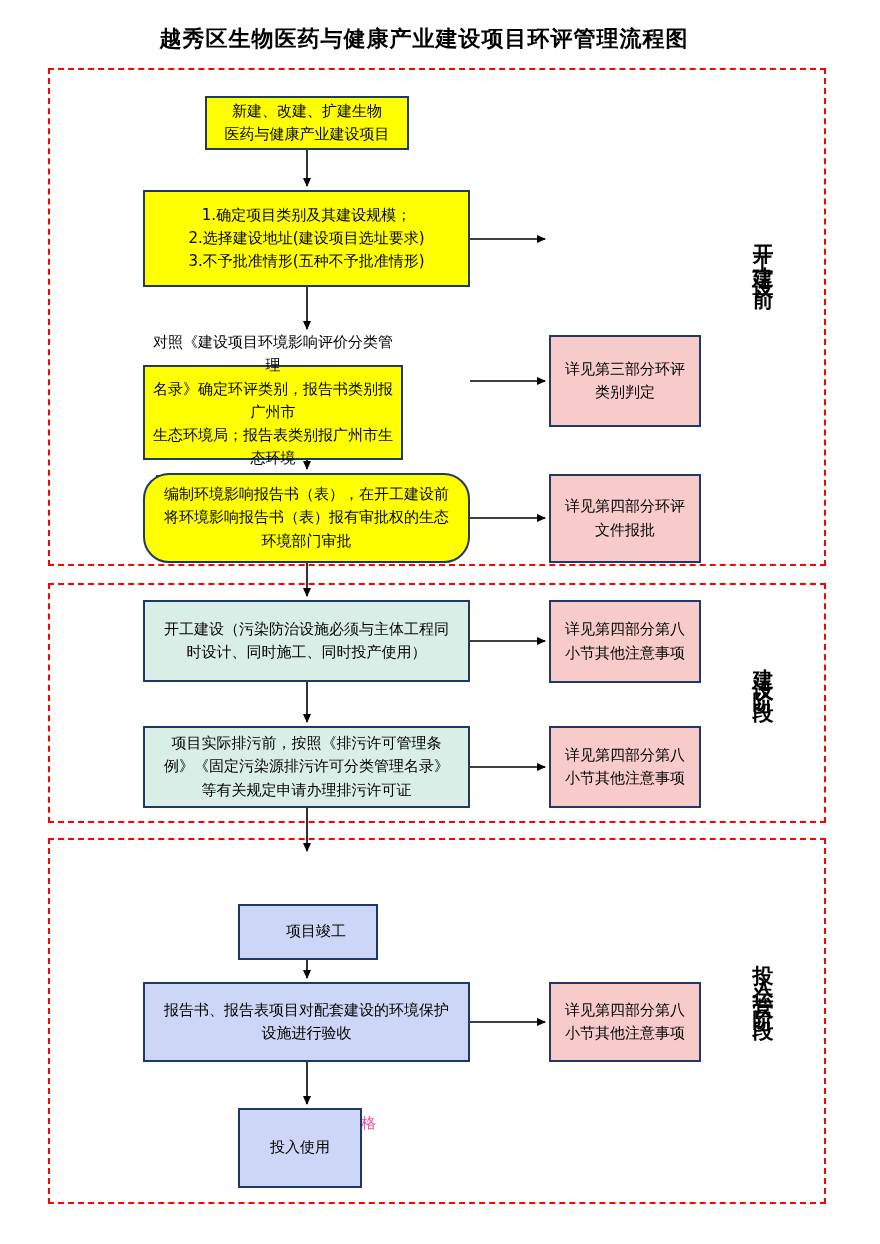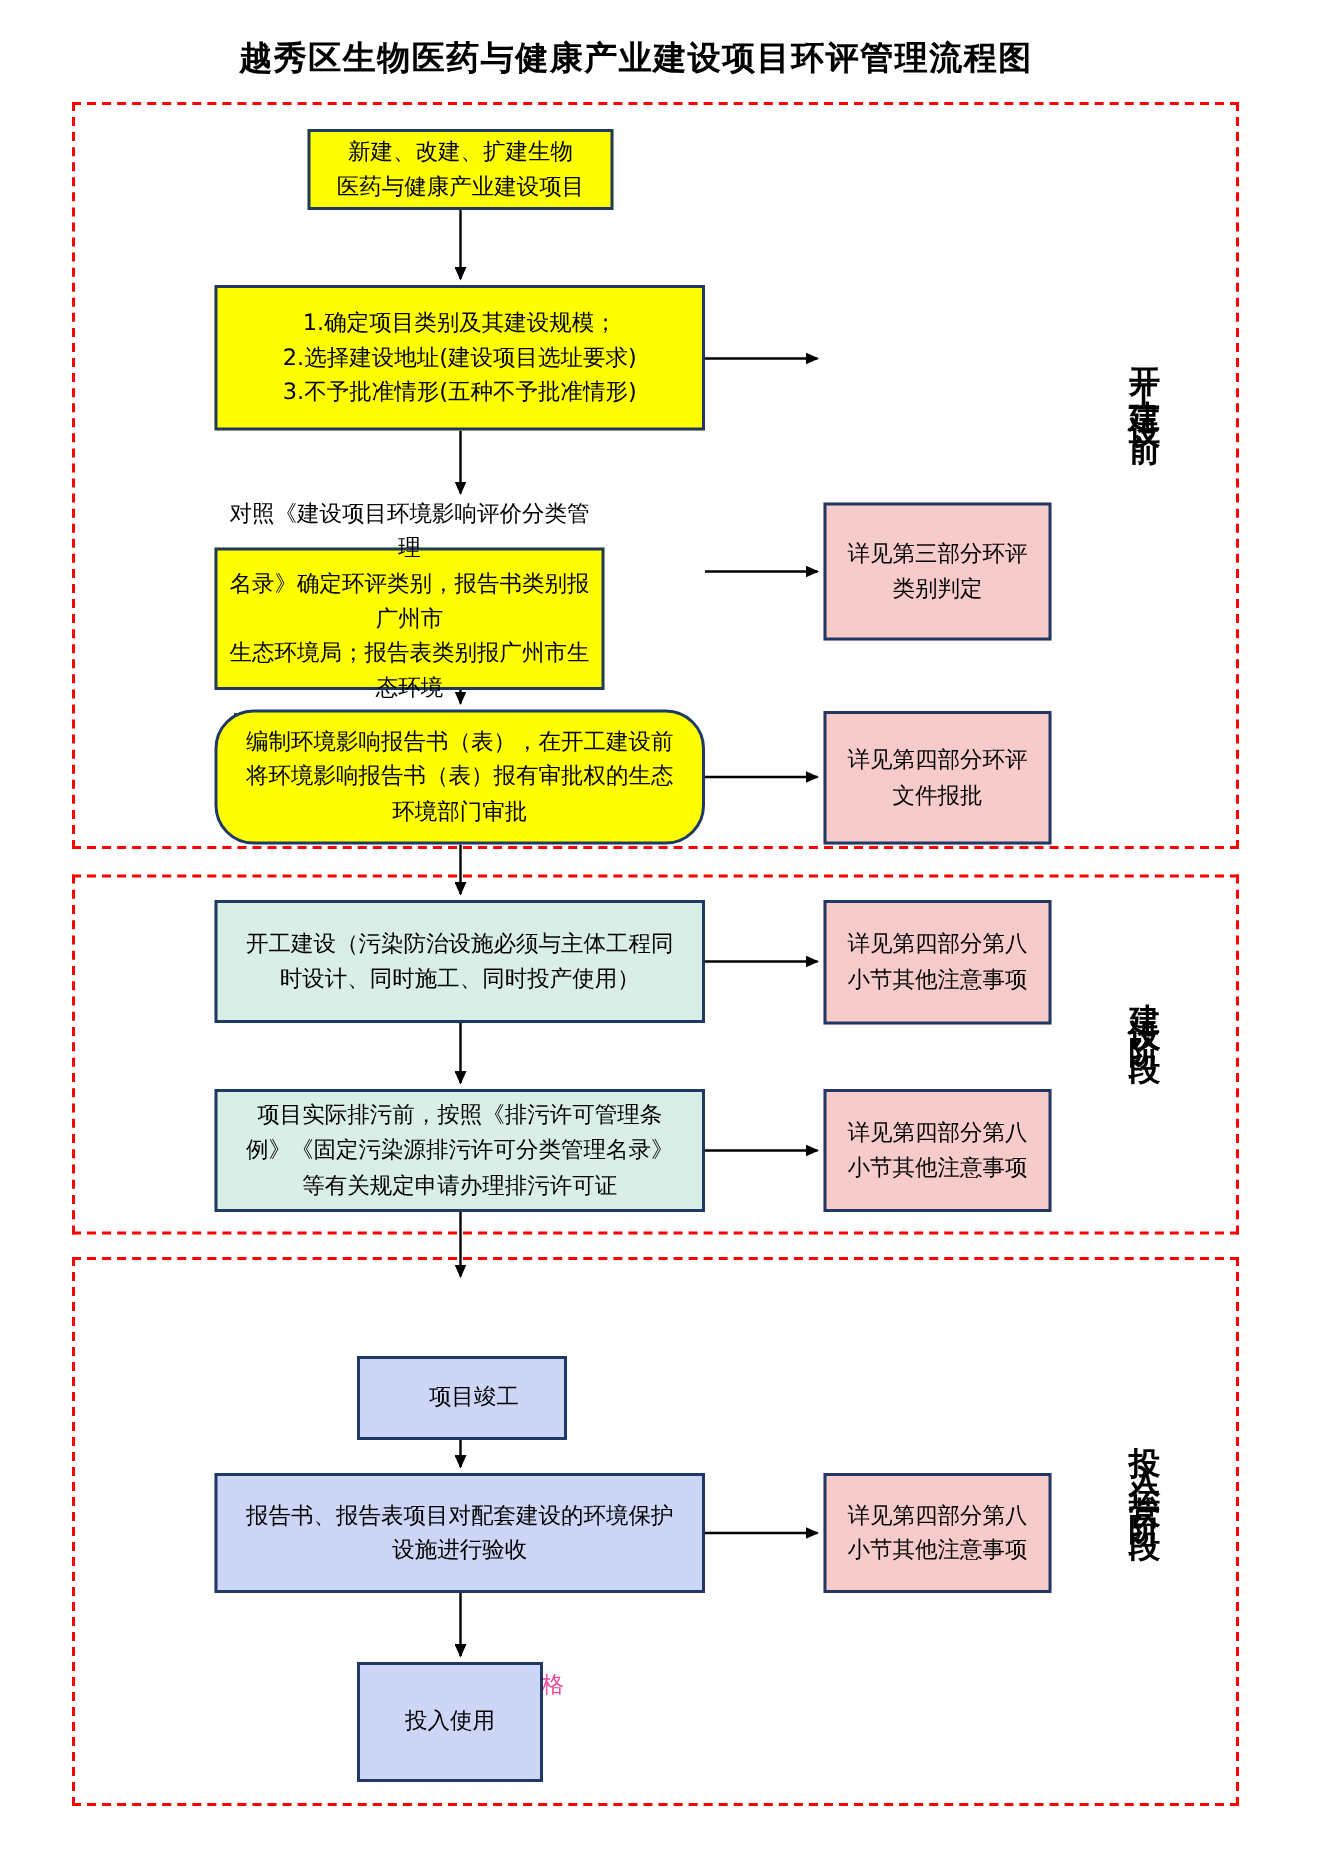--- a/index.html
+++ b/index.html
@@ -59,21 +59,21 @@
     <line class="arrow-line" x1="307" y1="935" x2="307" y2="978" marker-end="url(#ah)"></line>
     <line class="arrow-line" x1="307" y1="1062" x2="307" y2="1104" marker-end="url(#ah)"></line>
     <line class="arrow-line" x1="470" y1="239" x2="545" y2="239" marker-end="url(#ah)"></line>
     <line class="arrow-line" x1="470" y1="381" x2="545" y2="381" marker-end="url(#ah)"></line>
     <line class="arrow-line" x1="470" y1="518" x2="545" y2="518" marker-end="url(#ah)"></line>
     <line class="arrow-line" x1="470" y1="641" x2="545" y2="641" marker-end="url(#ah)"></line>
     <line class="arrow-line" x1="470" y1="767" x2="545" y2="767" marker-end="url(#ah)"></line>
     <line class="arrow-line" x1="470" y1="1022" x2="545" y2="1022" marker-end="url(#ah)"></line>
   </svg>
 
-  <div class="node yellow" style="left:205px;top:86px;width:204px;height:54px;">新建、改建、扩建生物
+  <div class="node yellow" style="left:205px;top:96px;width:204px;height:54px;">新建、改建、扩建生物
 医药与健康产业建设项目</div>
 
   <div class="node yellow" style="left:143px;top:190px;width:327px;height:97px;">1.确定项目类别及其建设规模；
 2.选择建设地址(建设项目选址要求)
 3.不予批准情形(五种不予批准情形)</div>
 
 
   <div class="node yellow" style="left:143px;top:333px;width:260px;height:95px;margin-top:32px;">对照《建设项目环境影响评价分类管理
 名录》确定环评类别，报告书类别报广州市
 生态环境局；报告表类别报广州市生态环境

